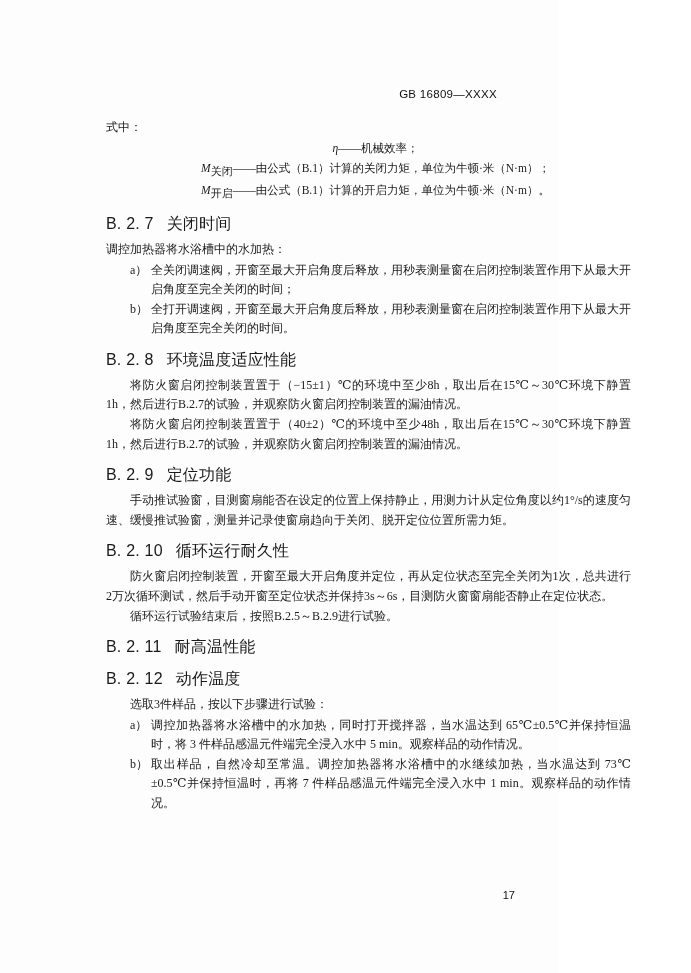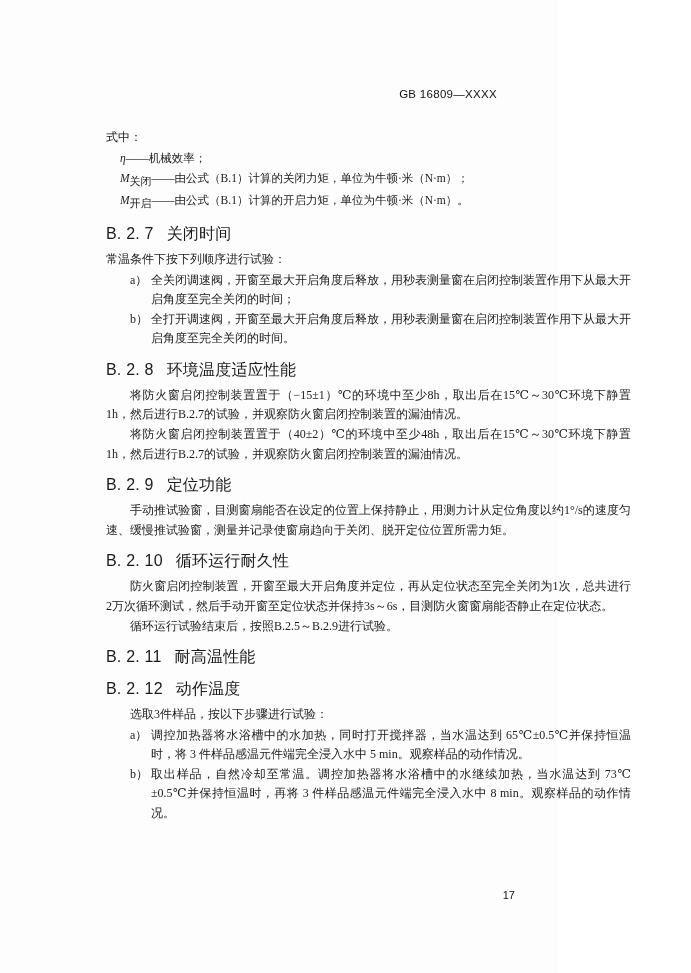--- a/index.html
+++ b/index.html
@@ -27,32 +27,33 @@
     position: absolute;
     top: 88px;
     right: 62px;
     font-family: "Liberation Sans", "DejaVu Sans", sans-serif;
     font-size: 11.5px;
     letter-spacing: 0.3px;
     color: #111;
   }
   .content {
     position: absolute;
-    top: 128px;
+    top: 118px;
     left: 106px;
     width: 525px;
   }
   .formula-intro {
     font-size: 12px;
     margin: 0 0 2px 0;
     line-height: 1.6;
   }
   .formula-list {
     margin: 0 0 10px 0;
     padding: 0;
+    text-align: center;
   }
   .formula-line {
     font-size: 11.5px;
     line-height: 1.72;
     padding-left: 14px;
     white-space: nowrap;
   }
   .formula-line .ital {
     font-style: italic;
   }
@@ -128,21 +129,21 @@
         <span class="ital">M</span><span class="sub">关闭</span><span>——</span><span>由公式（B.1）计算的关闭力矩，单位为牛顿·米（N·m）；</span>
       </div>
       <div class="formula-line">
         <span class="ital">M</span><span class="sub">开启</span><span>——</span><span>由公式（B.1）计算的开启力矩，单位为牛顿·米（N·m）。</span>
       </div>
     </div>
 
     <h3 class="clause">
       <span class="num">B. 2. 7</span><span>关闭时间</span>
     </h3>
-    <p class="para noindent">常温条件下按下列顺序进行试验：</p>
+    <p class="para noindent">调控加热器将水浴槽中的水加热：</p>
     <ul class="ab-list">
       <li class="ab-item">
         <span class="marker">a）</span>
         <span class="txt">全关闭调速阀，开窗至最大开启角度后释放，用秒表测量窗在启闭控制装置作用下从最大开启角度至完全关闭的时间；</span>
       </li>
       <li class="ab-item">
         <span class="marker">b）</span>
         <span class="txt">全打开调速阀，开窗至最大开启角度后释放，用秒表测量窗在启闭控制装置作用下从最大开启角度至完全关闭的时间。</span>
       </li>
     </ul>
@@ -172,21 +173,21 @@
       <span class="num">B. 2. 12</span><span>动作温度</span>
     </h3>
     <p class="para">选取3件样品，按以下步骤进行试验：</p>
     <ul class="ab-list">
       <li class="ab-item">
         <span class="marker">a）</span>
         <span class="txt">调控加热器将水浴槽中的水加热，同时打开搅拌器，当水温达到 65℃±0.5℃并保持恒温时，将 3 件样品感温元件端完全浸入水中 5 min。观察样品的动作情况。</span>
       </li>
       <li class="ab-item">
         <span class="marker">b）</span>
-        <span class="txt">取出样品，自然冷却至常温。调控加热器将水浴槽中的水继续加热，当水温达到 73℃±0.5℃并保持恒温时，再将 3 件样品感温元件端完全浸入水中 8 min。观察样品的动作情况。</span>
+        <span class="txt">取出样品，自然冷却至常温。调控加热器将水浴槽中的水继续加热，当水温达到 73℃±0.5℃并保持恒温时，再将 7 件样品感温元件端完全浸入水中 1 min。观察样品的动作情况。</span>
       </li>
     </ul>
 
   </div>
 
   <div class="footer-page">17</div>
 
 </div>
 
 </body></html>

